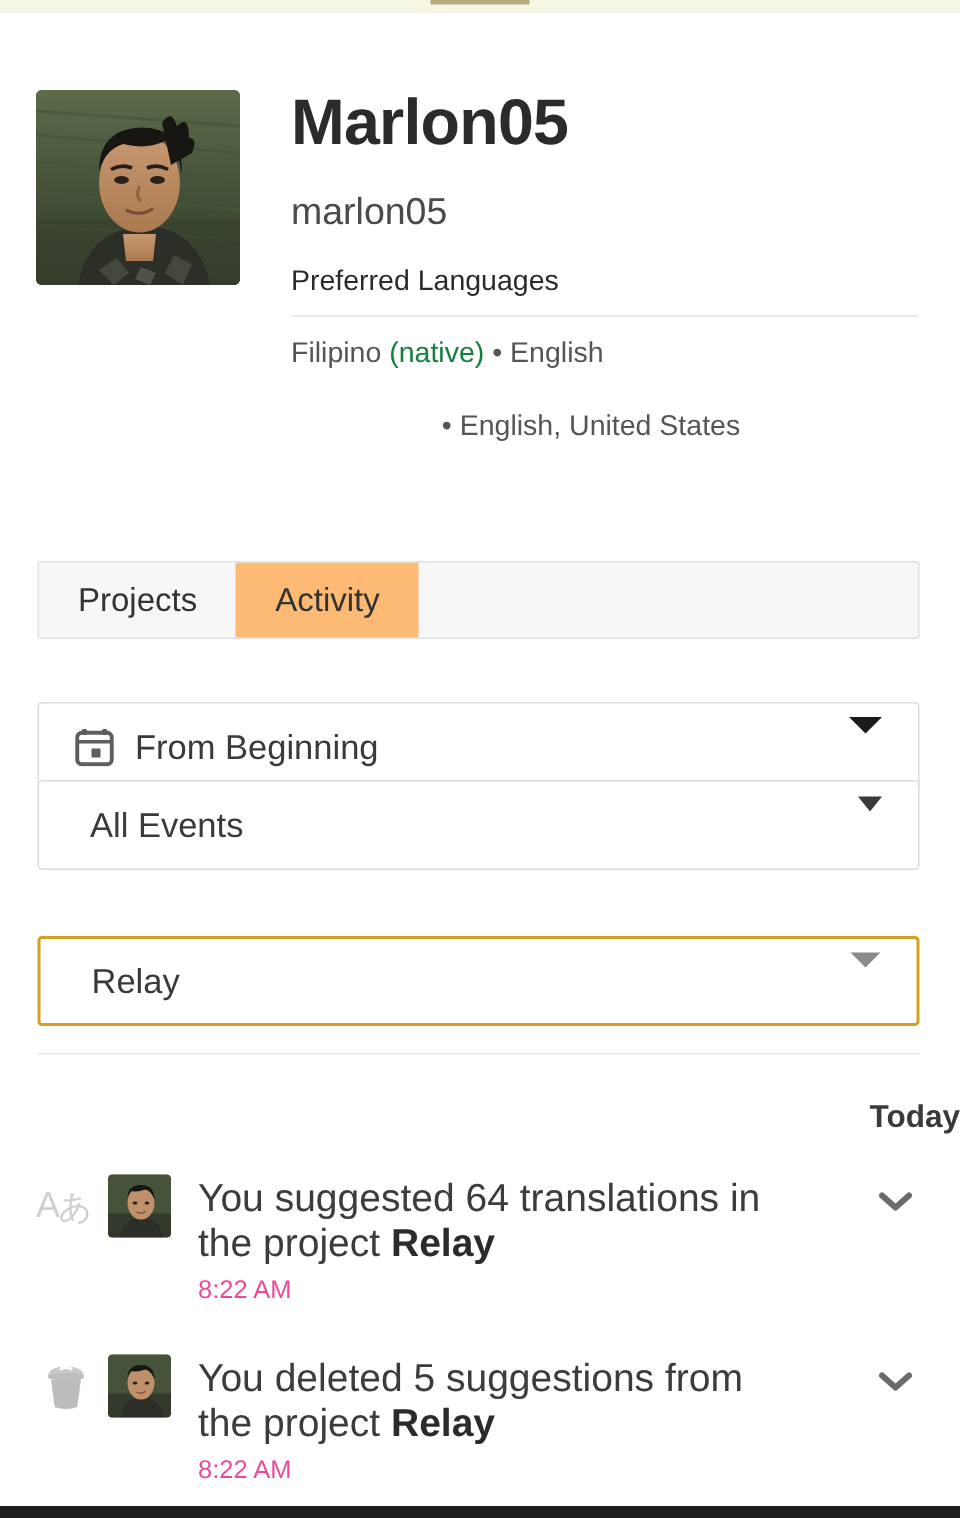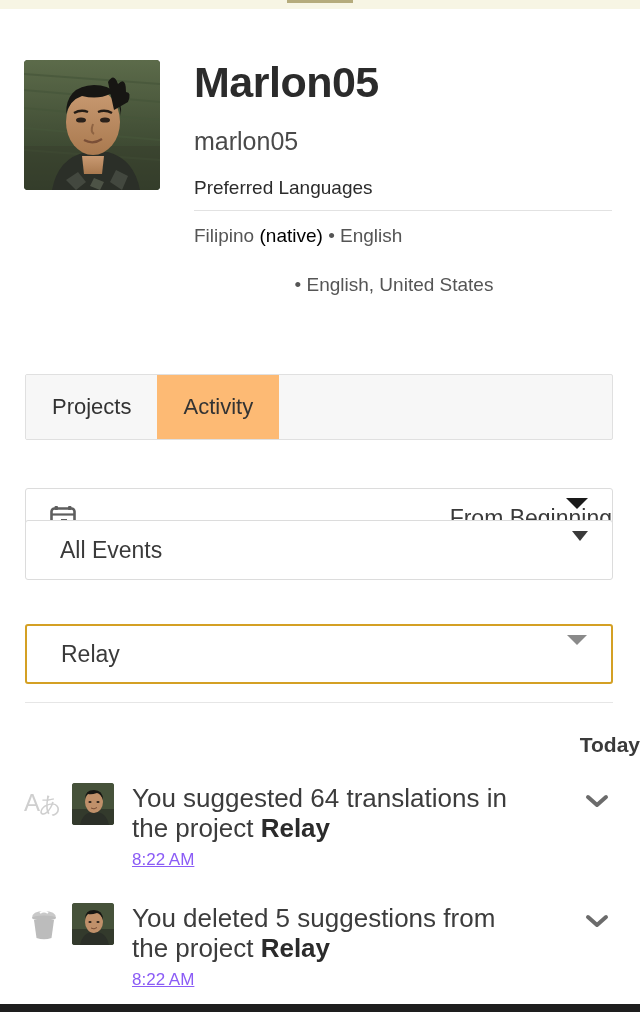--- a/index.html
+++ b/index.html
@@ -85,36 +85,36 @@
     margin-top: 11px;
     width: 418px;
   }
   .lang-line {
     font-size: 19px;
     color: #555555;
     margin-top: 12px;
     line-height: 26px;
   }
   .lang-native {
-    color: #000000;
+    color: #15803d;
   }
   .lang-sep { color: #555555; }
   .lang-line.indent {
     text-align: left;
     padding-left: 10px;
     margin-top: 14px;
   }
 
   
   .tabs {
     position: absolute;
     top: 374px;
     left: 25px;
     width: 588px;
-    height: 66px;
+    height: 52px;
     border: 1px solid #e0e0e0;
     box-sizing: border-box;
     display: flex;
     background: #f7f7f7;
     border-radius: 2px;
     overflow: hidden;
   }
   .tab {
     display: flex;
     align-items: center;
@@ -137,21 +137,21 @@
     width: 588px;
     height: 60px;
     box-sizing: border-box;
     border: 1px solid #dcdcdc;
     background: #ffffff;
     border-radius: 3px;
     display: flex;
     align-items: center;
     cursor: pointer;
   }
-  .select.s1 { top: 488px; justify-content: space-between; }
+  .select.s1 { top: 468px; }
   .select.s2 { top: 520px; }
   .select.s3 {
     top: 624px;
     border: 2px solid #d4a024;
   }
   .select .cal-icon {
     margin-left: 24px;
     width: 26px;
     height: 26px;
     flex: none;
@@ -239,23 +239,22 @@
     width: 400px;
   }
   .act-text {
     font-size: 26px;
     line-height: 30px;
     color: #3c3c3c;
   }
   .act-text b { font-weight: bold; color: #2b2b2b; }
   .act-time {
     font-size: 17px;
-    color: #8b5cf6;
+    color: #ec4899;
     margin-top: 7px;
-    text-decoration: underline;
   }
   .act-chevron {
     position: absolute;
     right: 28px;
     top: 8px;
   }
 
   .bottom-bar {
     position: absolute;
     left: 0;

